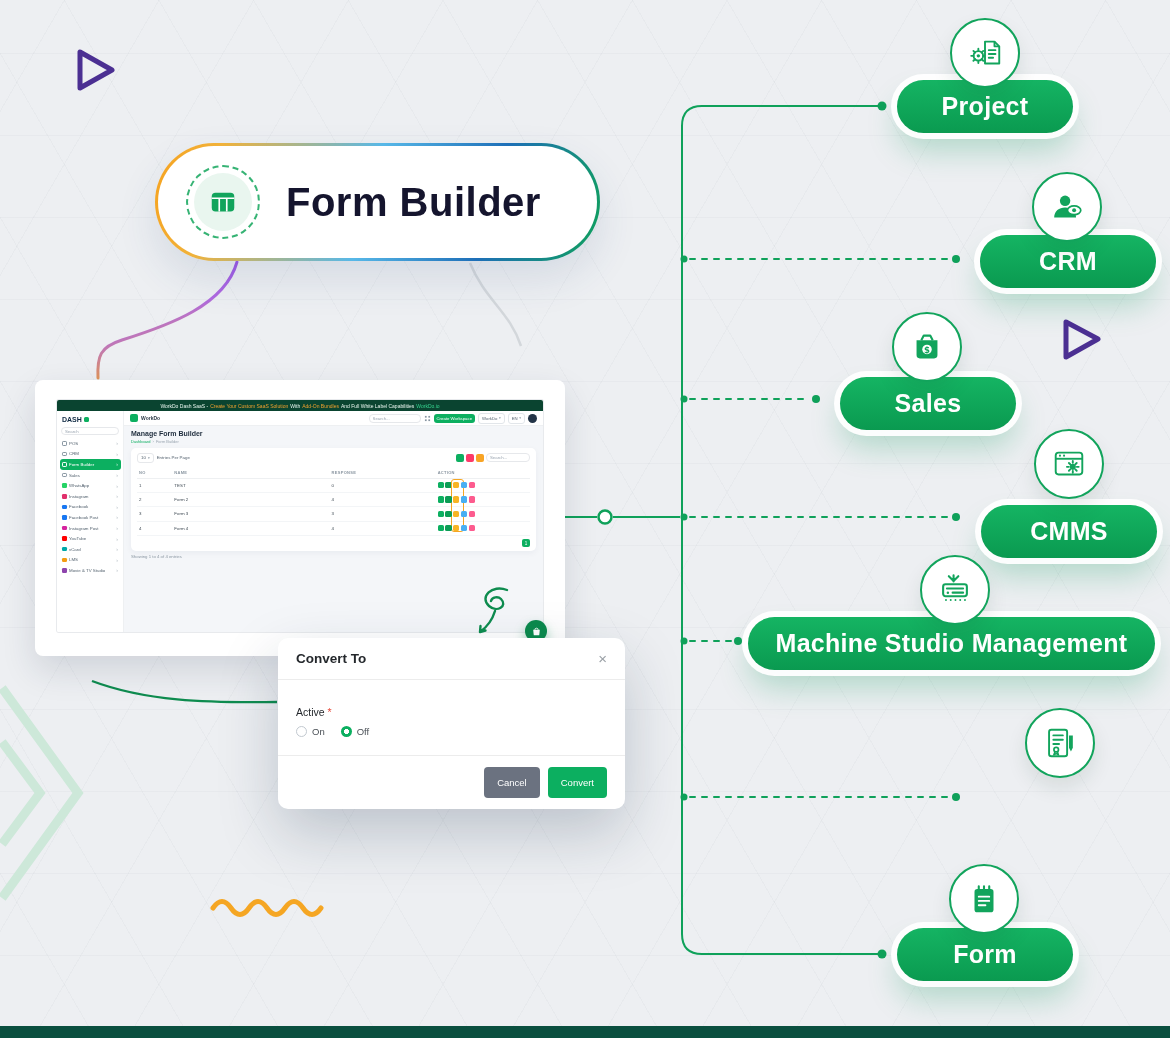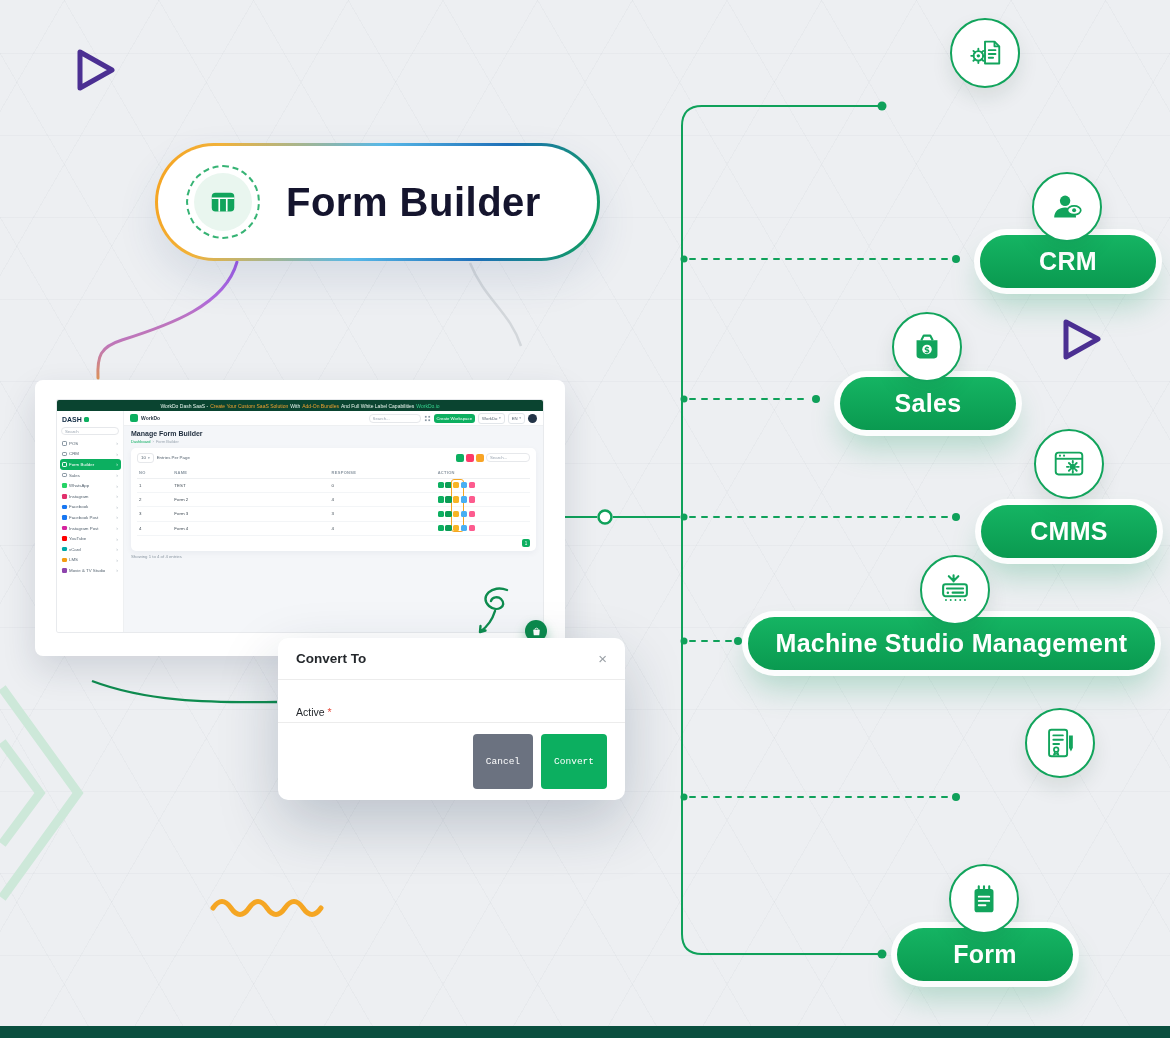--- a/index.html
+++ b/index.html
@@ -149,21 +149,21 @@
   .modal-x{ color:#9aa0a6; font-size:15px; line-height:1; }
   .modal-body{ padding:14px 18px 4px; }
   .modal-desc{ font-size:8.8px; color:#35393d; line-height:2.05; letter-spacing:.1px; }
   .active-row{ margin-top:12px; font-size:10.5px; color:#24282c; }
   .req{ color:#e74c3c; }
   .radios{ display:flex; gap:16px; margin-top:8px; align-items:center; padding-bottom:14px; }
   .radio{ display:flex; gap:5px; align-items:center; font-size:9.5px; color:#4a5056; }
   .rdot{ width:11px; height:11px; border-radius:50%; border:1.5px solid #c2c9d0; background:#fff; flex:none; }
   .rdot.sel{ border:none; background:radial-gradient(circle,#fff 0 2.3px,#0CAF60 2.4px); }
   .modal-ft{ border-top:1px solid #ececec; padding:11px 18px; display:flex; justify-content:flex-end; gap:8px; }
-  .btn{ font-size:9.5px; color:#fff; border-radius:4px; padding:22px 13px;font-family:Liberation Mono, monospace; }
+  .btn{ font-size:9.5px; color:#fff; border-radius:4px; padding:10px 13px; }
   .btn.cancel{ background:#6b7280; } .btn.convert{ background:#0CAF60; }
 
   .bottom-strip{ position:absolute; left:0; bottom:0; width:100%; height:12px; background:#0a4f3f; z-index:5; }
 </style>
 </head>
 <body>
 
 <div class="canvas">
 
   <svg class="layer wires" width="1170" height="1038" viewBox="0 0 1170 1038">
@@ -450,38 +450,51 @@
   <div class="modal">
     <div class="modal-hd">
       <span class="modal-title">Convert To</span>
       <span class="modal-x">×</span>
     </div>
     <div class="modal-body">
       <div class="active-row">
         <span>Active</span>
         <span class="req">*</span>
       </div>
+      <div class="radios">
+        <span class="radio">
+          <span class="rdot"></span>
+          <span>On</span>
+        </span>
+        <span class="radio">
+          <span class="rdot sel"></span>
+          <span>Off</span>
+        </span>
+      </div>
     </div>
     <div class="modal-ft">
       <span class="btn cancel">Cancel</span>
       <span class="btn convert">Convert</span>
     </div>
   </div>
 
   <div class="mod-circle c-project">
     <svg viewBox="0 0 40 40" width="38" height="38">
       <g fill="none" stroke="#12a45c" stroke-width="2" stroke-linecap="round">
         <circle cx="13" cy="23" r="5"></circle>
         <path d="M13 15.5v2.5 M13 28v2.5 M5.5 23h2.5 M18 23h2.5 M7.8 17.8l1.8 1.8 M16.4 26.4l1.8 1.8 M7.8 28.2l1.8-1.8 M16.4 19.6l1.8-1.8"></path>
       </g>
       <circle cx="13" cy="23" r="1.8" fill="#12a45c"></circle>
       <path d="M20 8h10l5 5v18H20z" fill="#fff" stroke="#12a45c" stroke-width="2" stroke-linejoin="round"></path>
       <path d="M30 8v5h5" fill="none" stroke="#12a45c" stroke-width="2" stroke-linejoin="round"></path>
       <path d="M24 17h7 M24 21h7 M24 25h4.5" stroke="#12a45c" stroke-width="2" stroke-linecap="round"></path>
     </svg>
+  </div>
+  <div class="mod-pill p-project">
+    <span>Project</span>
   </div>
 
   <div class="mod-circle c-crm">
     <svg viewBox="0 0 40 40" width="38" height="38">
       <circle cx="18" cy="13.5" r="5.5" fill="#12a45c"></circle>
       <path d="M6.5 31c0-6.8 5.2-10.5 11.5-10.5S29.5 24.2 29.5 31z" fill="#12a45c"></path>
       <ellipse cx="27.5" cy="23.5" rx="7" ry="4.6" fill="#fff" stroke="#12a45c" stroke-width="1.8"></ellipse>
       <circle cx="27.5" cy="23.5" r="2.1" fill="#12a45c"></circle>
     </svg>
   </div>

